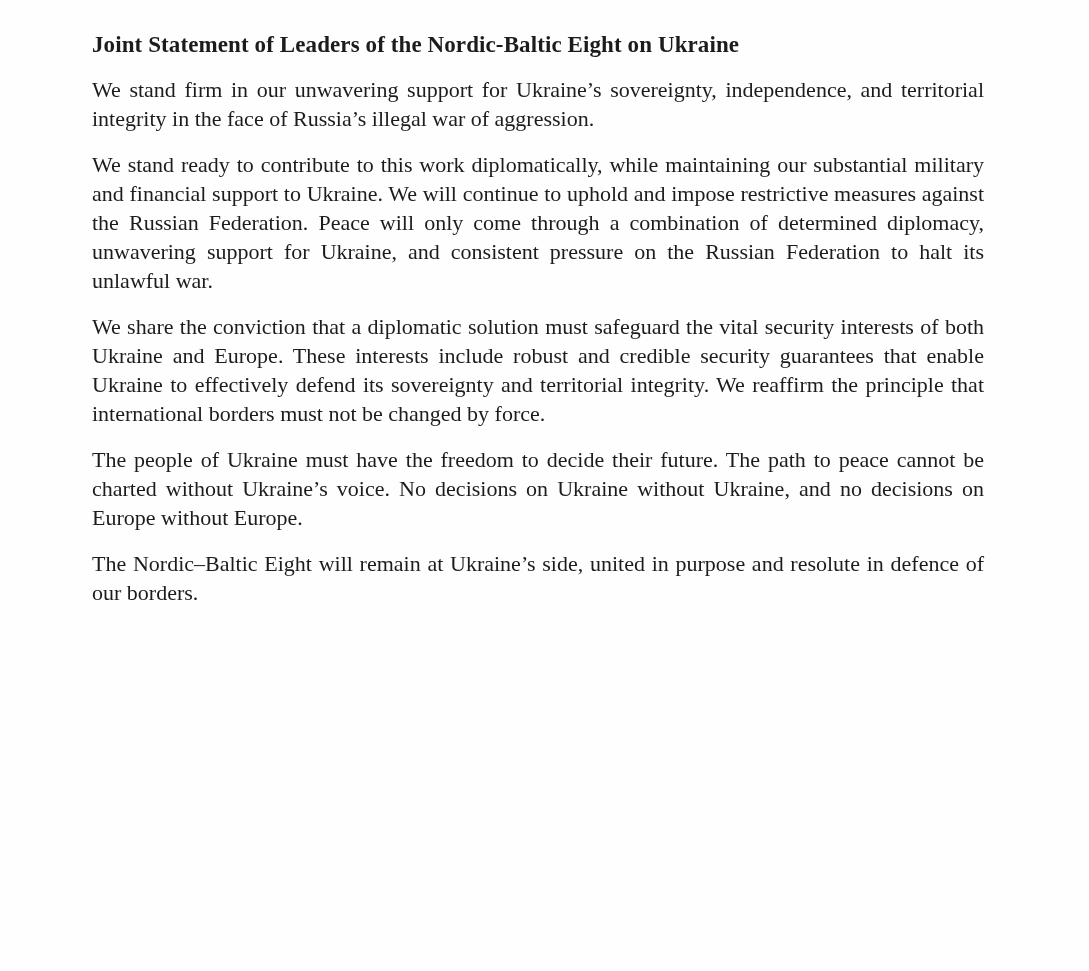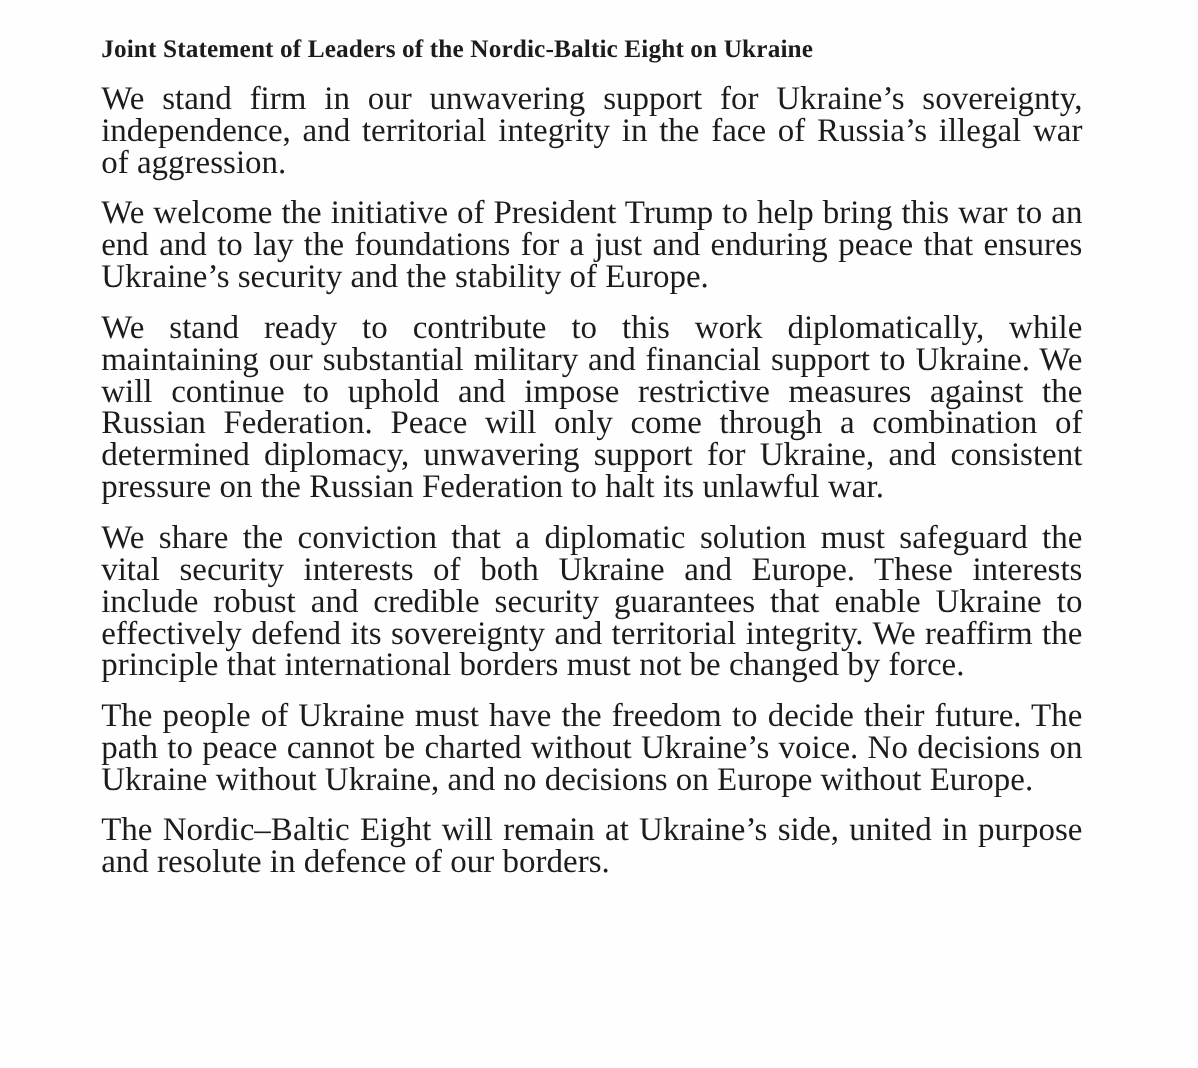--- a/index.html
+++ b/index.html
@@ -19,39 +19,38 @@
   }
   .doc-title {
     font-size: 23px;
     font-weight: bold;
     margin: 0 0 16px 0;
     line-height: 29px;
     text-align: left;
     letter-spacing: 0.1px;
   }
   .doc-paragraph {
-    font-size: 30px;
+    font-size: 22px;
     line-height: 29px;
     margin: 0 16px 17px 0;
     text-align: justify;
     text-justify: inter-word;
   }
   .doc-paragraph:last-child {
     margin-bottom: 0;
   }
 </style>
 </head>
 <body>
 
 <div class="page">
   <h1 class="doc-title">Joint Statement of Leaders of the Nordic-Baltic Eight on Ukraine</h1>
 
   <p class="doc-paragraph">We stand firm in our unwavering support for Ukraine’s sovereignty, independence, and territorial integrity in the face of Russia’s illegal war of aggression.</p>
 
-  <p class="doc-paragraph">We welcome the initiative of President Trump to help bring this war to an end and to lay the foundations for a just and enduring peace that ensures Ukraine’s security and the stability of Europe.</p>
 
   <p class="doc-paragraph">We stand ready to contribute to this work diplomatically, while maintaining our substantial military and financial support to Ukraine. We will continue to uphold and impose restrictive measures against the Russian Federation. Peace will only come through a combination of determined diplomacy, unwavering support for Ukraine, and consistent pressure on the Russian Federation to halt its unlawful war.</p>
 
   <p class="doc-paragraph">We share the conviction that a diplomatic solution must safeguard the vital security interests of both Ukraine and Europe. These interests include robust and credible security guarantees that enable Ukraine to effectively defend its sovereignty and territorial integrity. We reaffirm the principle that international borders must not be changed by force.</p>
 
 
   <p class="doc-paragraph">The people of Ukraine must have the freedom to decide their future. The path to peace cannot be charted without Ukraine’s voice. No decisions on Ukraine without Ukraine, and no decisions on Europe without Europe.</p>
 
   <p class="doc-paragraph">The Nordic–Baltic Eight will remain at Ukraine’s side, united in purpose and resolute in defence of our borders.</p>
 

